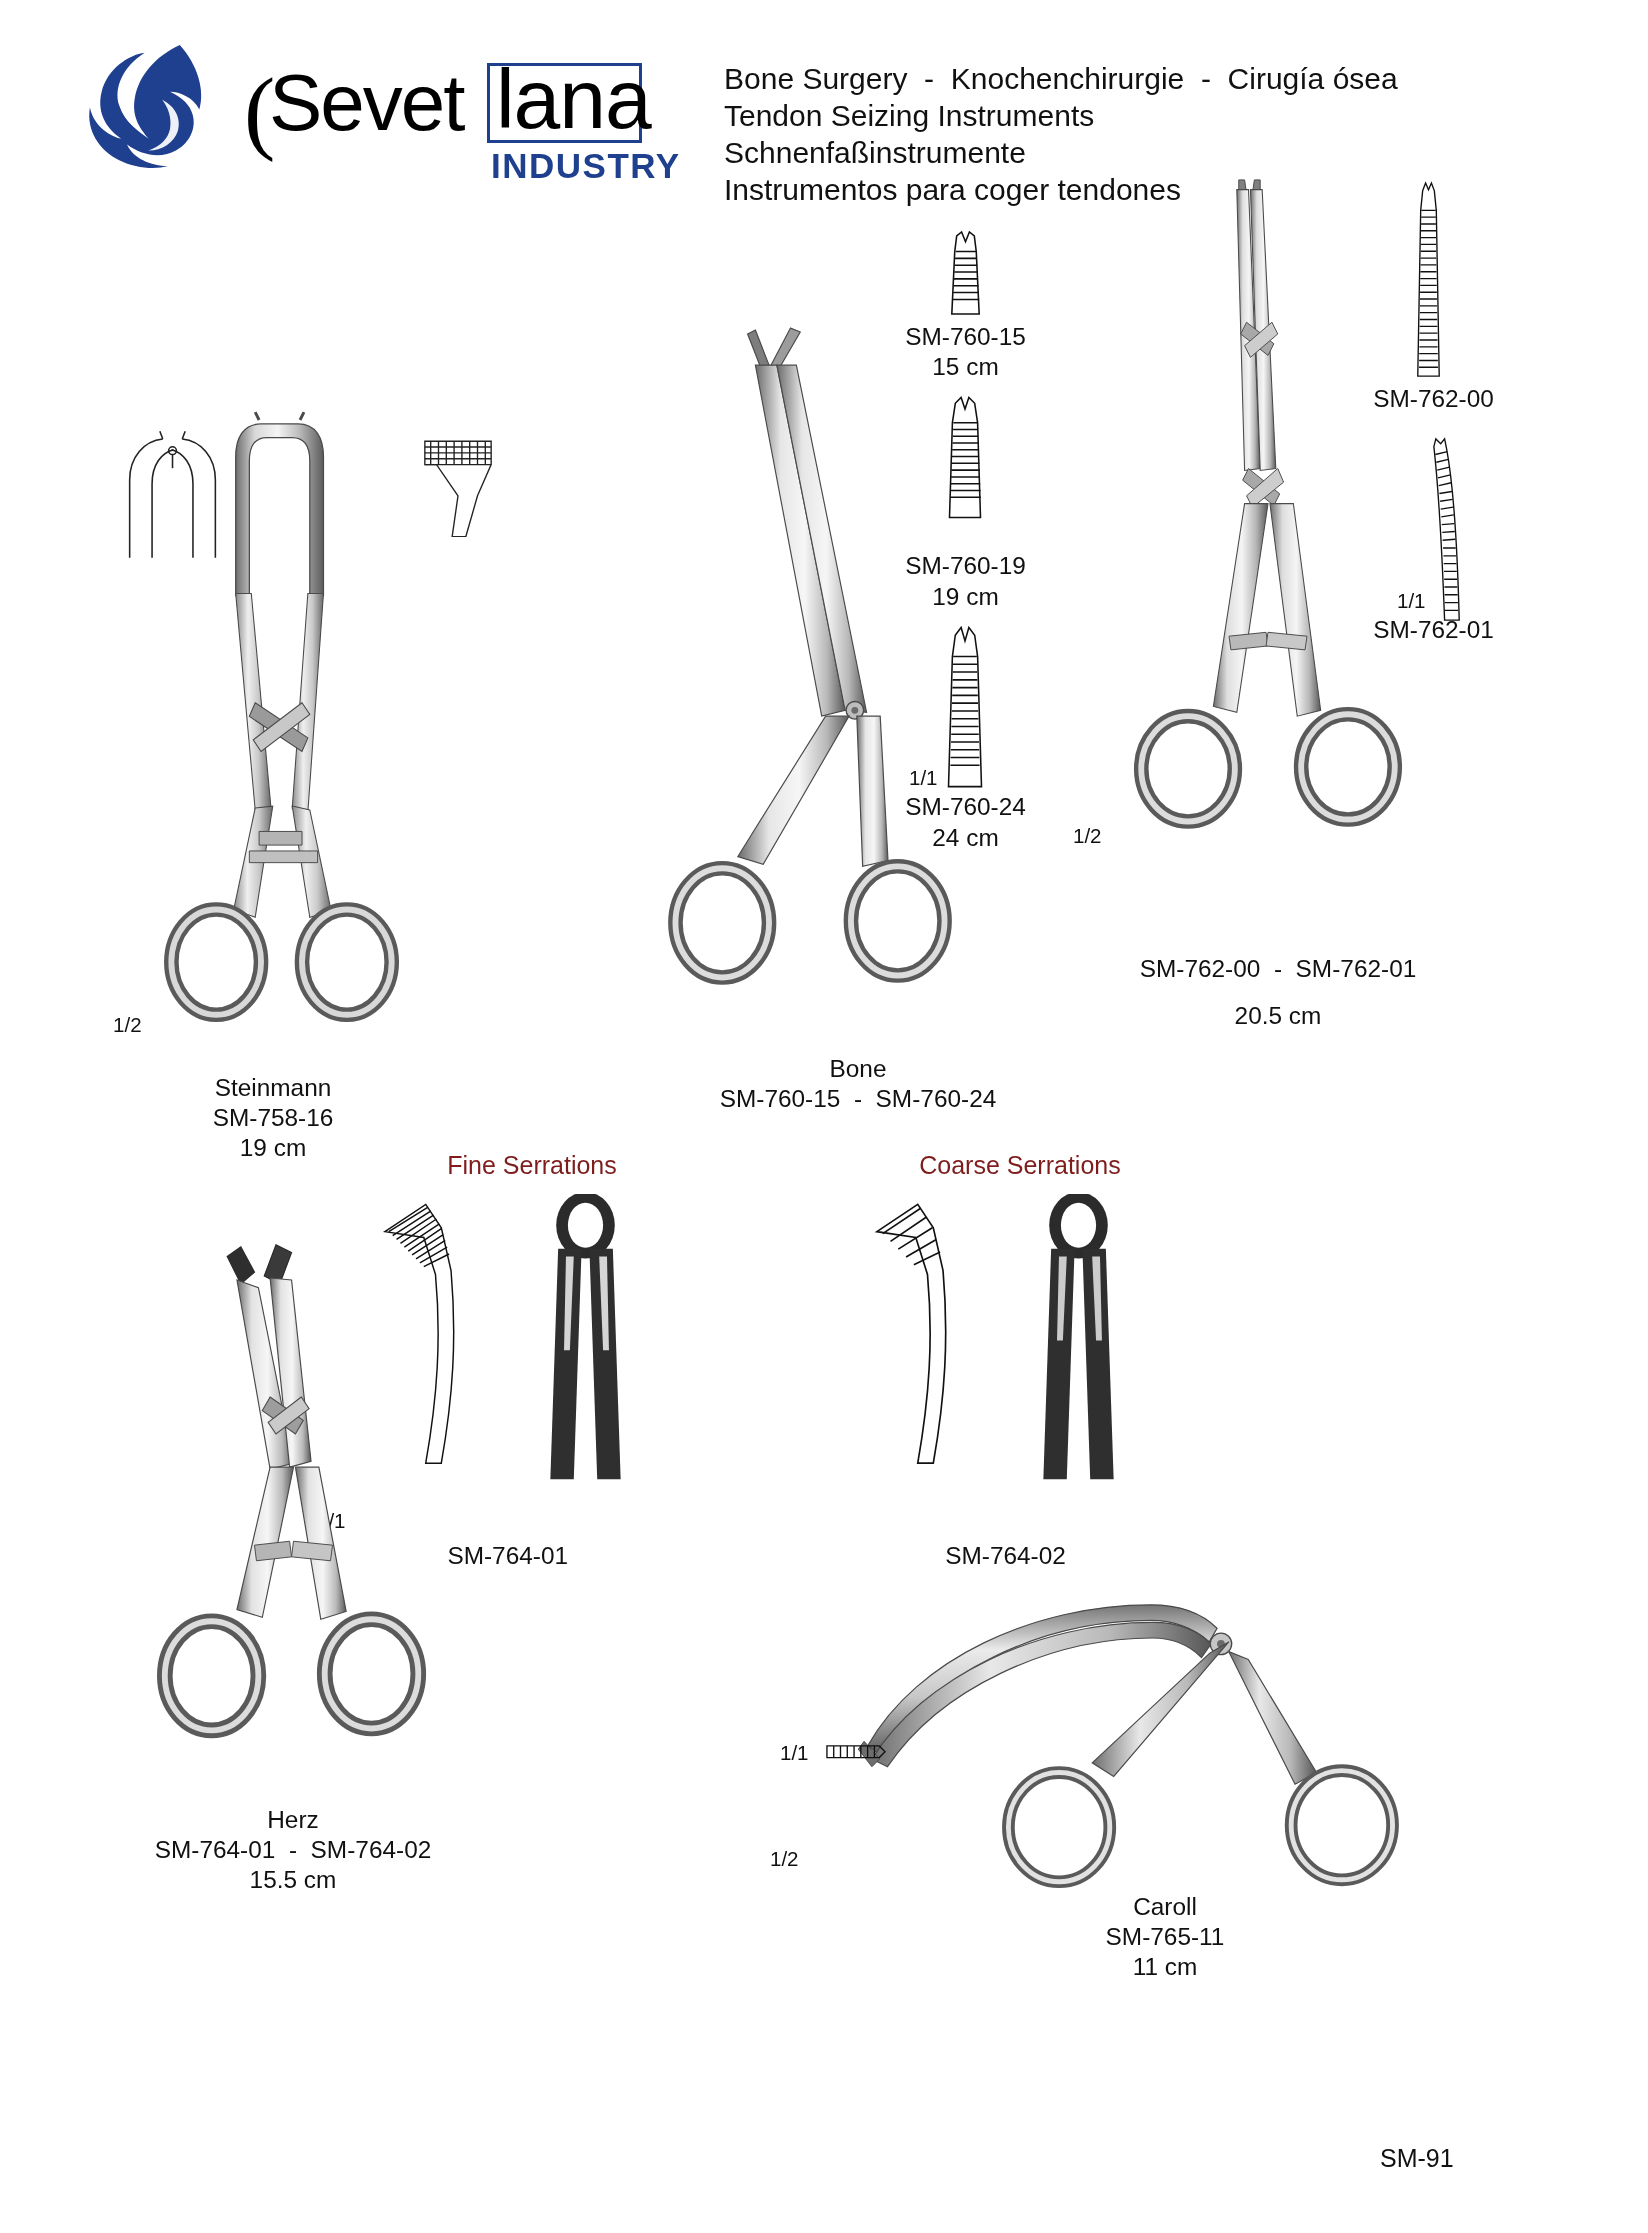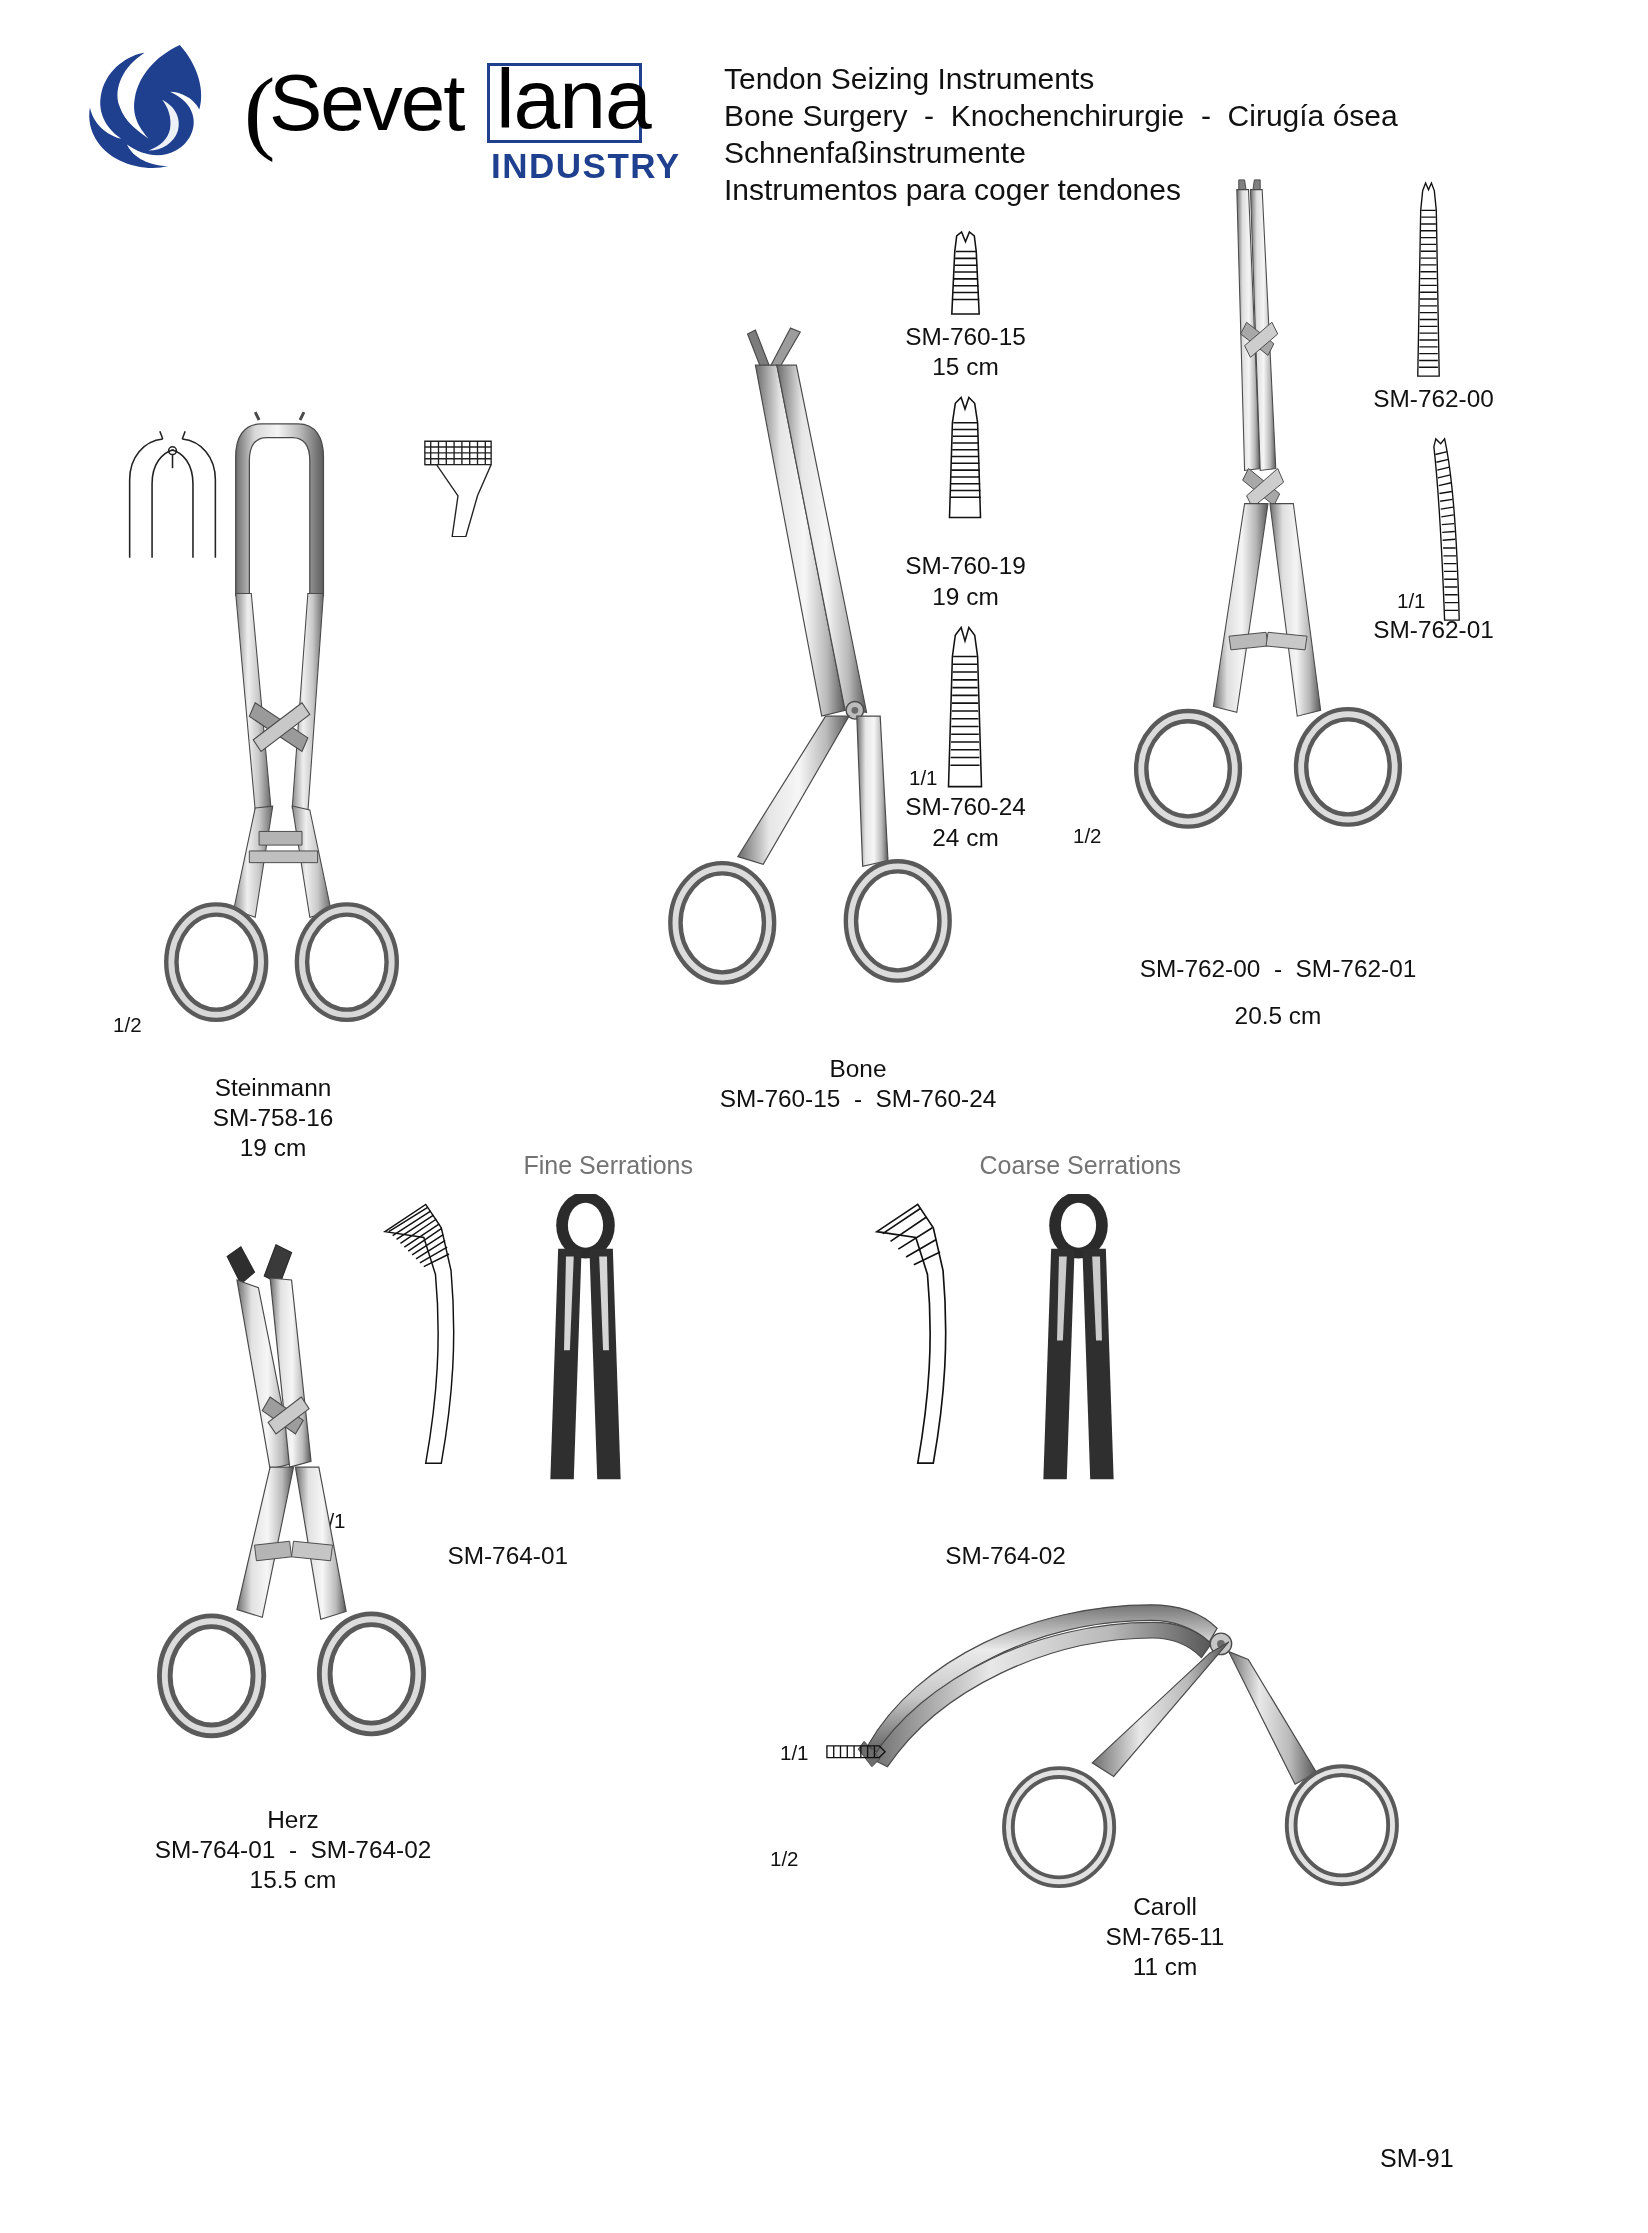--- a/index.html
+++ b/index.html
@@ -79,22 +79,22 @@
     font-family: "Liberation Sans", sans-serif;
     font-size: 20.5px;
     line-height: 22.4px;
     color: #111;
     white-space: pre;
   }
   .sect-title {
     font-family: "Liberation Sans", sans-serif;
     font-size: 25px;
     line-height: 29px;
-    color: #737373;
-    text-align: right;
+    color: #7f1d1d;
+    text-align: center;
     white-space: pre;
   }
   #page-code {
     font-family: "Liberation Sans", sans-serif;
     font-size: 25px;
     color: #111;
     white-space: pre;
   }
 </style>
 </head>
@@ -121,22 +121,22 @@
     <div class="abs" id="logo-wordmark">
       <span class="wm-paren">(</span>
       <span class="wm-sevet">Sevet</span>
       <span class="wm-boxed">
         <span class="wm-lana">lana</span>
       </span>
       <span class="wm-industry">INDUSTRY</span>
     </div>
 
     <div class="abs" id="header-titles">
+      <div class="hdr-line">Bone Surgery  -  Knochenchirurgie  -  Cirugía ósea</div>
       <div class="hdr-line">Tendon Seizing Instruments</div>
-      <div class="hdr-line">Bone Surgery  -  Knochenchirurgie  -  Cirugía ósea</div>
       <div class="hdr-line">Schnenfaßinstrumente</div>
       <div class="hdr-line">Instrumentos para coger tendones</div>
     </div>
   </div>
 
   <div class="abs" style="left:117px; top:429px; width:439px; height:683px;">
 
     <div class="abs" style="left:0px; top:0px;">
       <svg width="112" height="132" viewBox="0 0 115 135" xmlns="http://www.w3.org/2000/svg">
         <g fill="none" stroke="#222" stroke-width="1.6">

